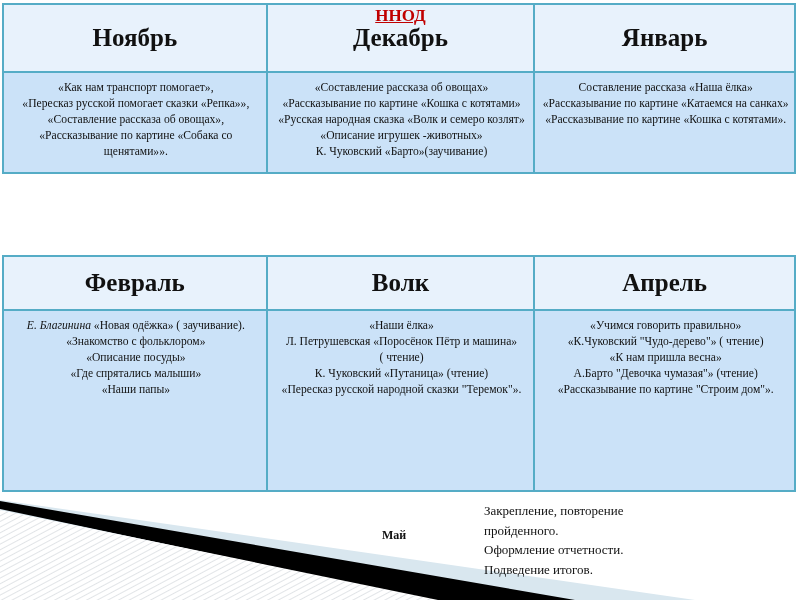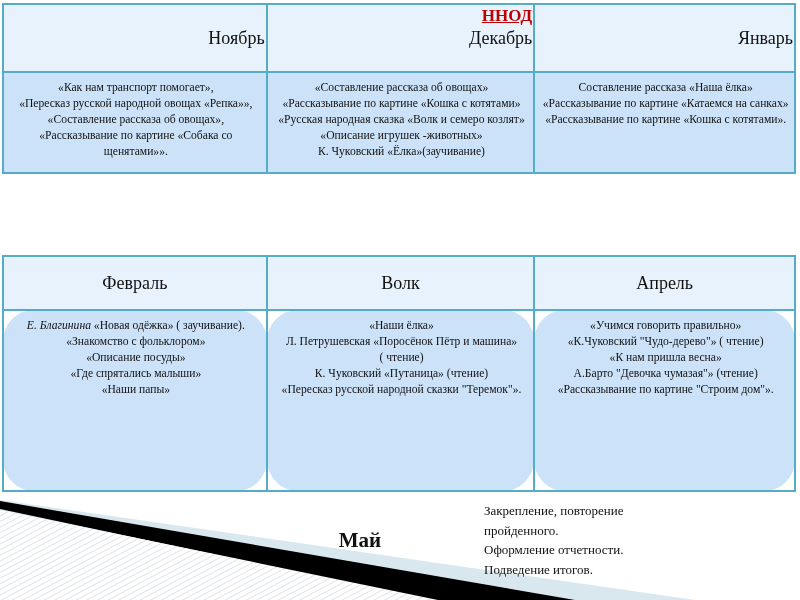--- a/index.html
+++ b/index.html
@@ -20,46 +20,46 @@
   .month-table td{
     border:2px solid var(--accent-border,#55acc6);
     text-align:center;
     overflow:hidden;
   }
   .hdr-row td{
     background:var(--header-fill,#e8f2fc);
     vertical-align:middle;
     font-weight:bold;font-size:19px;
   }
-  #table1 .hdr-row td{height:64px;text-align:right;}
+  #table1 .hdr-row td{height:64px;}
   #table1 .hdr-row td.top-anchor{vertical-align:top;padding-top:1px;}
   #table2 .hdr-row td{height:50px;}
   .body-row td{
     background:var(--body-fill,#cbe2f8);
     vertical-align:top;
     font-size:11.6px;line-height:16px;
     padding:7px 2px 2px 4px;
     font-weight:normal;
     font-family:Liberation Serif, serif;
   }
   #table1 .body-row td{height:90px;}
-  #table2 .body-row td{height:170px;border-radius:31px;}
+  #table2 .body-row td{height:170px;}
   .nnod{
     color:var(--nnod-color,#c00000);
     font-weight:bold;font-size:17px;
     text-decoration:underline;
     line-height:20px;
   }
-  .month{font-weight:normal;font-size:18px;line-height:24px;}
+  .month{font-weight:bold;font-size:25px;line-height:24px;}
   .line{white-space:normal;}
   .author-italic{font-style:italic;}
   
   #may-label{
-    position:absolute;left:322px;top:528px;width:76px;
-    text-align:center;font-weight:bold;font-size:21px;
+    position:absolute;left:356px;top:528px;width:76px;
+    text-align:center;font-weight:bold;font-size:12px;
     z-index:2;
   }
   #may-notes{
     position:absolute;left:484px;top:501px;width:178px;
     font-size:13px;line-height:19.5px;
     z-index:2;
   }
   
   #corner-decoration{
     position:absolute;left:0;top:0;width:800px;height:600px;
@@ -87,32 +87,32 @@
       <div class="month">Декабрь</div>
     </td>
     <td>
       <div class="month">Январь</div>
     </td>
   </tr>
   <tr class="body-row">
     <td>
       <div class="items">
             <div class="line">«Как нам транспорт помогает»,</div>
-            <div class="line">«Пересказ русской народной овощах «Репка»»,</div>
+            <div class="line">«Пересказ русской помогает сказки «Репка»»,</div>
             <div class="line">«Составление рассказа об овощах»,</div>
             <div class="line">«Рассказывание по картине «Собака со щенятами»».</div>
           </div>
     </td>
     <td>
       <div class="items">
             <div class="line">«Составление рассказа об овощах»</div>
             <div class="line">«Рассказывание по картине «Кошка с котятами»</div>
             <div class="line">«Русская народная сказка «Волк и семеро козлят»</div>
             <div class="line">«Описание игрушек -животных»</div>
-            <div class="line">К. Чуковский «Ёлка»(заучивание)</div>
+            <div class="line">К. Чуковский «Барто»(заучивание)</div>
           </div>
     </td>
     <td>
       <div class="items">
             <div class="line">Составление рассказа «Наша ёлка»</div>
             <div class="line">«Рассказывание по картине «Катаемся на санках»</div>
             <div class="line">«Рассказывание по картине «Кошка с котятами».</div>
           </div>
     </td>
   </tr>

